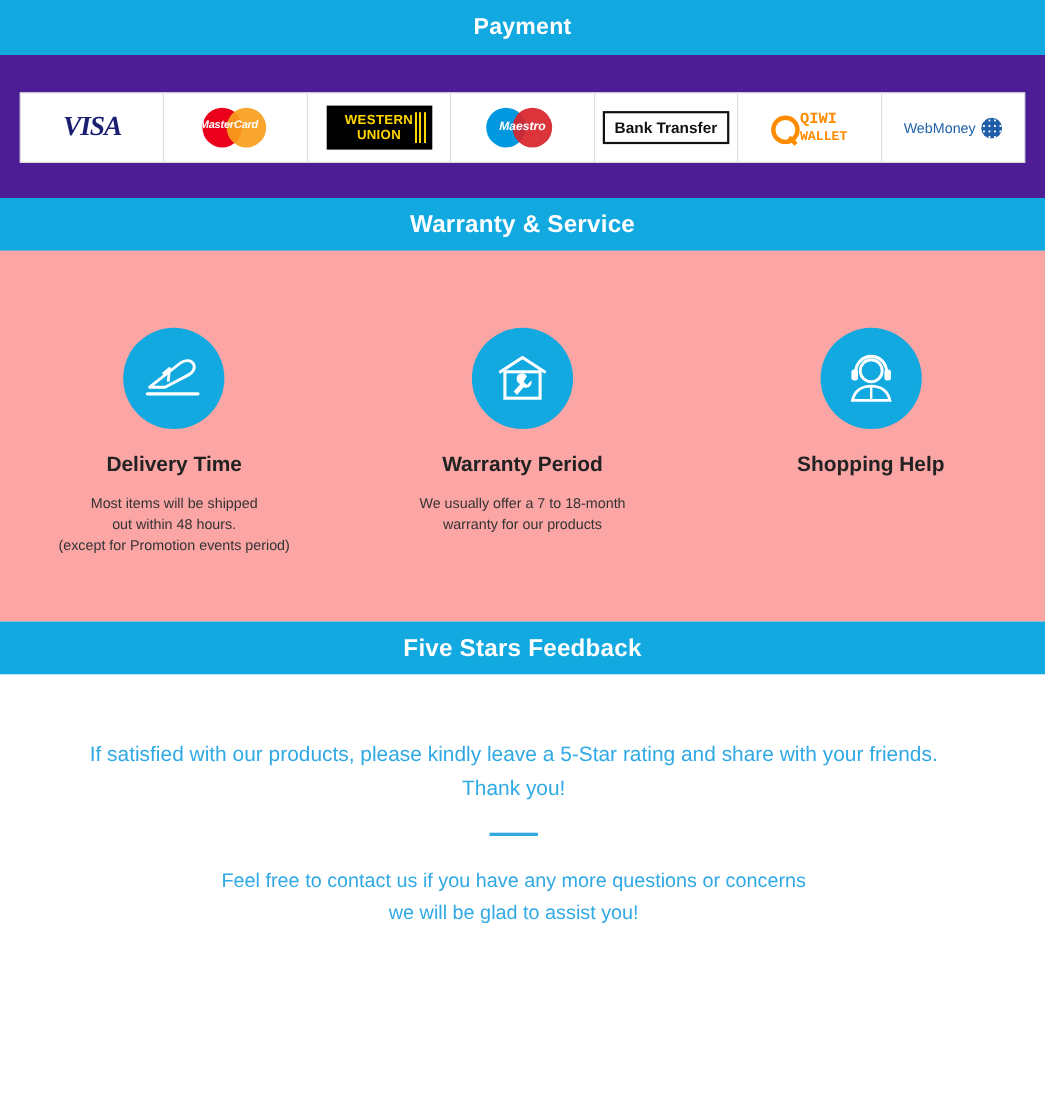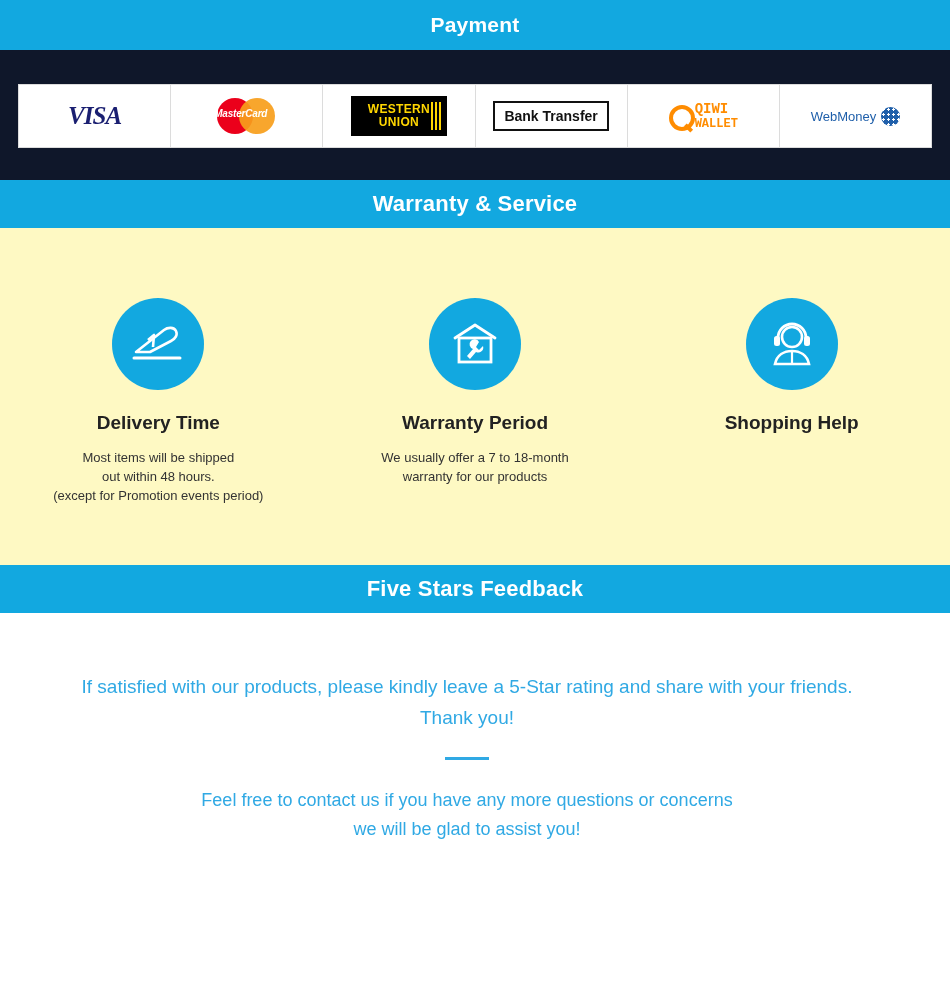--- a/index.html
+++ b/index.html
@@ -28,21 +28,21 @@
     font-weight: bold;
     letter-spacing: .2px;
   }
   .banner.payment { height: 50px; line-height: 50px; font-size: 21px; }
   .banner.warranty { height: 48px; line-height: 48px; font-size: 22px; }
   .banner.feedback { height: 48px; line-height: 48px; font-size: 22px; }
 
   
   .pay-wrap {
     padding: 34px 18px 32px 18px;
-    background: #0f172a;
+    background: #4c1d95;
   }
   .pay-row {
     display: flex;
     width: 914px;
     border: 1px solid #dcdcdc;
     background: #fff;
   }
   .pay-cell {
     flex: 1 1 0;
     height: 62px;
@@ -161,21 +161,21 @@
   .boleto .bars {
     width: 36px; height: 38px;
     background: repeating-linear-gradient(90deg,#000 0 2px,#fff 2px 3px,#000 3px 4px,#fff 4px 7px);
   }
   .boleto .btxt { font-size: 17px; font-weight: bold; color: #111; font-family: "Liberation Serif", serif; }
 
   
   .services {
     display: flex;
     padding: 70px 0 60px 0;
-    background: #fef9c3;
+    background: #fca5a5;
   }
   .service {
     flex: 1 1 0;
     text-align: center;
     padding: 0 20px;
   }
   .circle {
     width: 92px; height: 92px;
     border-radius: 50%;
     background: #12a8e0;
@@ -243,20 +243,27 @@
       <div class="pay-cell">
         <span class="wu">
           <span class="wu-txt">
             <span>WESTERN</span><br>
             <span>UNION</span>
           </span>
           <span class="wu-bars"></span>
         </span>
       </div>
 
+      <div class="pay-cell">
+        <span class="mae">
+          <span class="c blue"></span>
+          <span class="c red"></span>
+          <span class="label">Maestro</span>
+        </span>
+      </div>
 
       <div class="pay-cell">
         <span class="bank">Bank Transfer</span>
       </div>
 
       <div class="pay-cell">
         <span class="qiwi">
           <span class="q"></span>
           <span class="qtxt">
             <span class="t1">QIWI</span><br>

